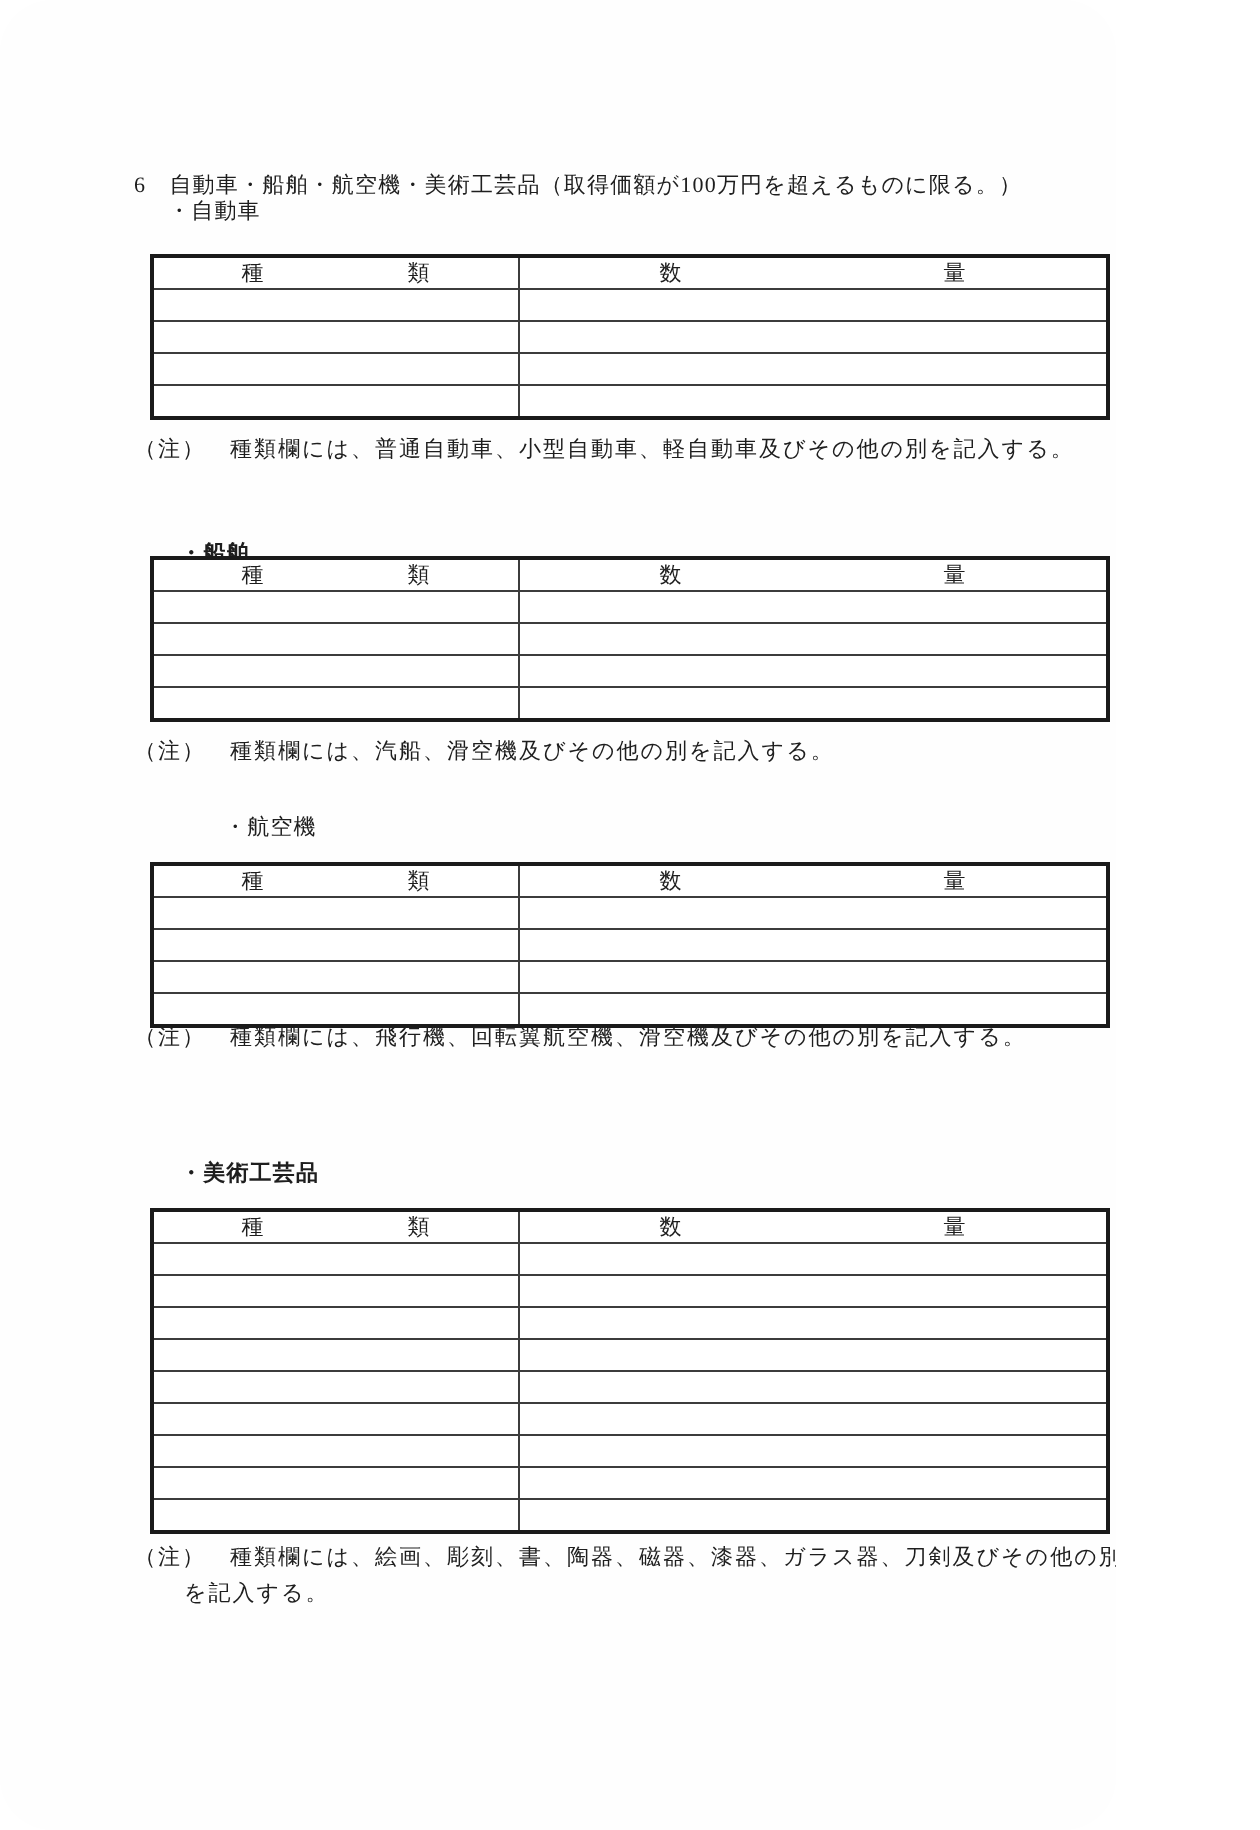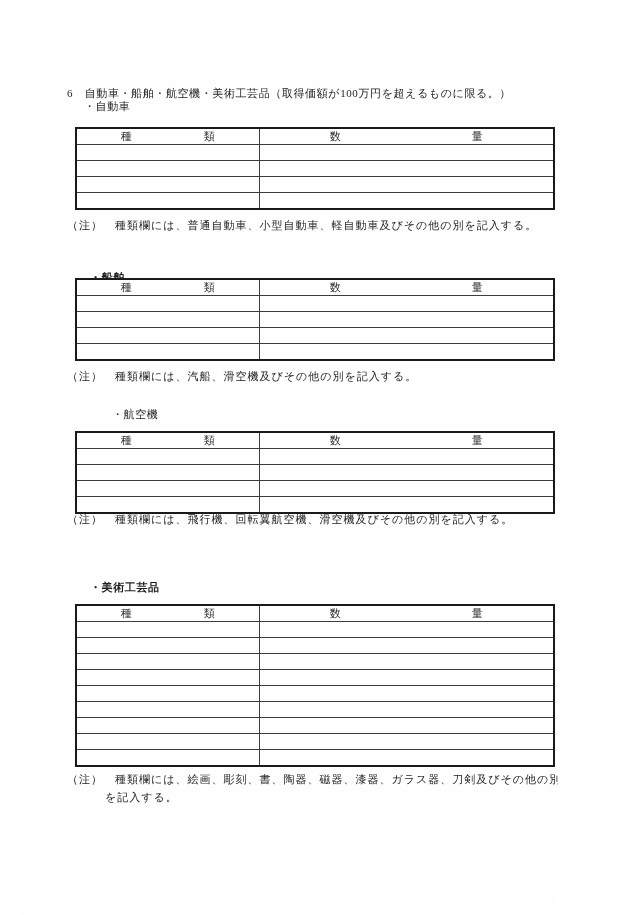--- a/index.html
+++ b/index.html
@@ -35,21 +35,21 @@
   }
   .note {
     left: 67px;
     font-size: 11px;
     letter-spacing: 1px;
     line-height: 18px;
     white-space: nowrap;
     font-family: Liberation Serif, serif;
   }
   .note .note-line2 {
-    margin-left: 38px;
+    margin-left: 25px;
   }
 
   table.tbl {
     position: absolute;
     left: 75px;
     width: 480px;
     border-collapse: collapse;
     table-layout: fixed;
     background: #ffffff;
     border: 2px solid #1a1a1a;

